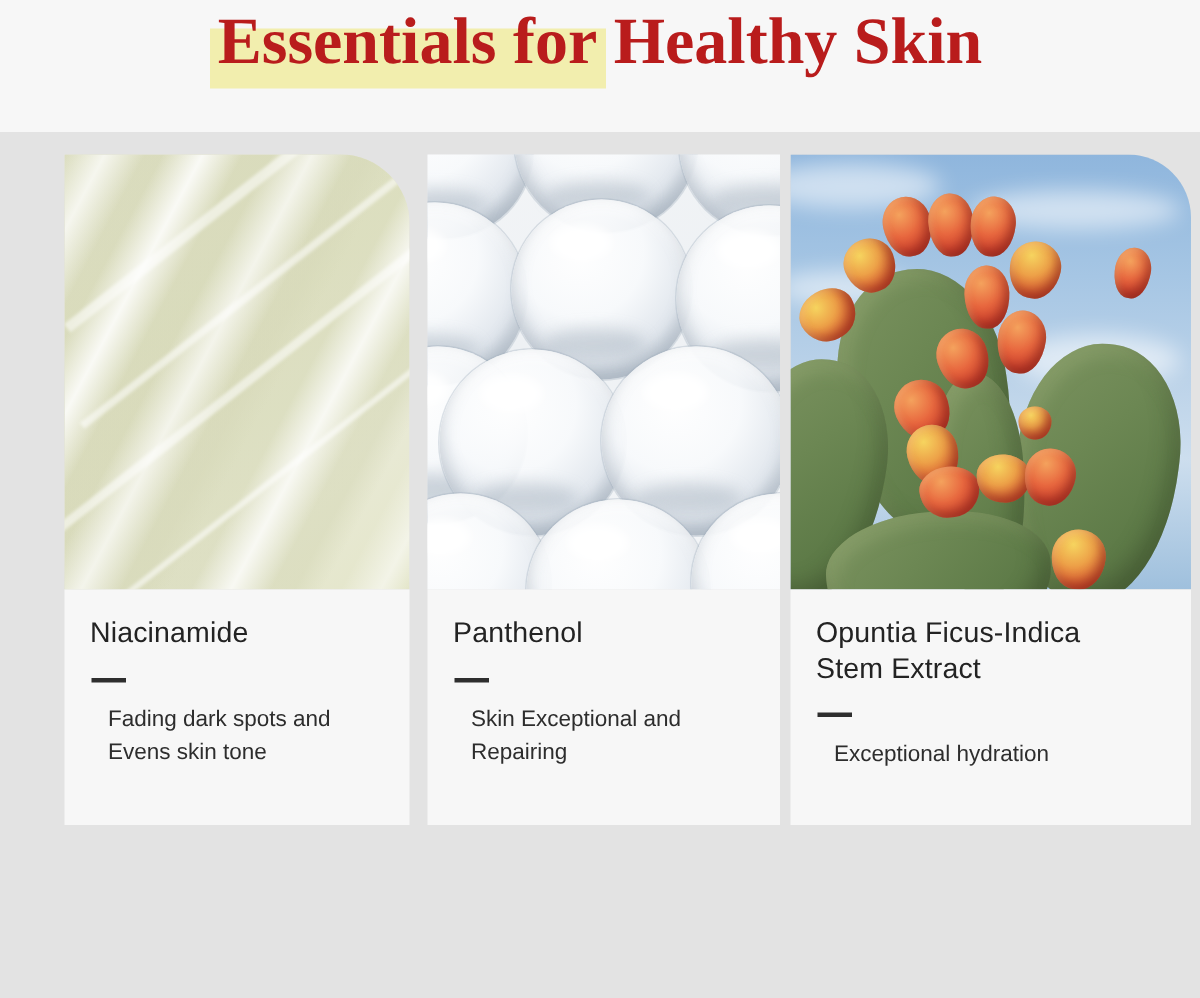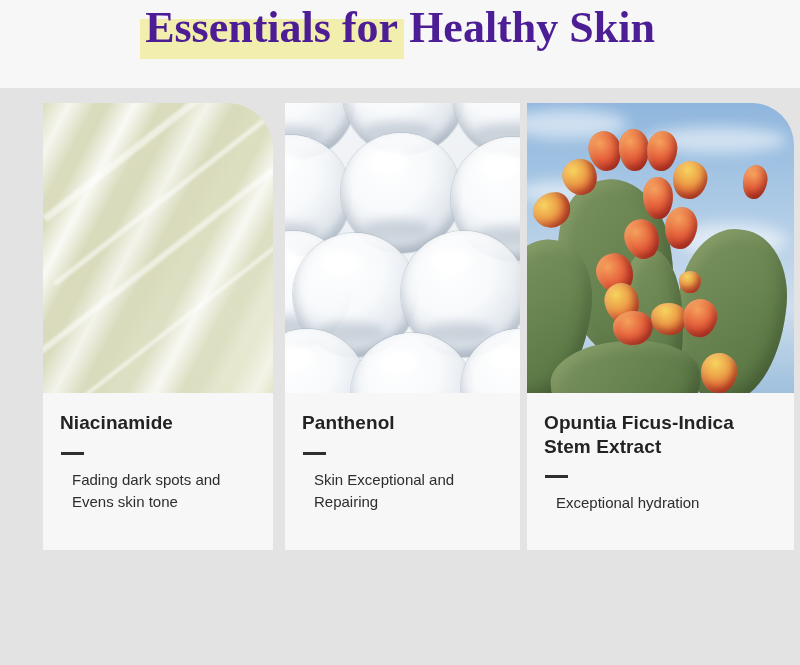--- a/index.html
+++ b/index.html
@@ -27,21 +27,21 @@
   .title {
     position: absolute;
     left: 0;
     top: 2px;
     width: 800px;
     text-align: center;
     font-family: "Liberation Serif", "DejaVu Serif", serif;
     font-weight: bold;
     font-size: 44px;
     line-height: 52px;
-    color: #4c1d95;
+    color: #b91c1c;
     letter-spacing: 0px;
     white-space: nowrap;
   }
   .title .hl {
     position: relative;
     display: inline-block;
     z-index: 1;
   }
   .title .hl::before {
     content: "";
@@ -90,21 +90,21 @@
     top: 290px;
     width: 100%;
     height: 157px;
     background: #f7f7f7;
     box-sizing: border-box;
     padding: 18px 18px 0 17px;
   }
   .card-title {
     font-size: 19px;
     line-height: 24px;
-    font-weight: 700;
+    font-weight: 400;
     color: #232323;
     letter-spacing: 0.1px;
     margin: 0;
   }
   .card-divider {
     width: 23px;
     height: 3px;
     background: #2e2e2e;
     margin: 17px 0 14px 1px;
   }

